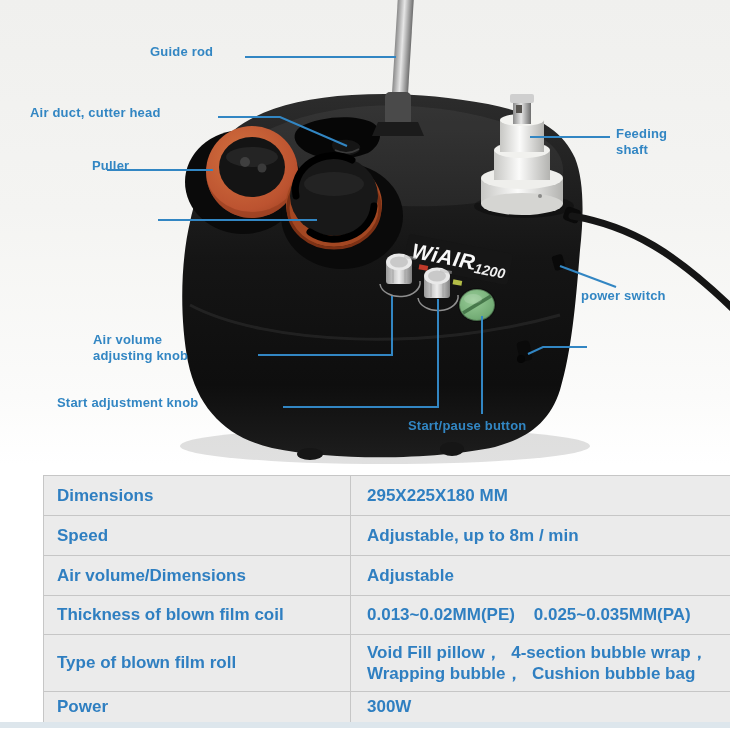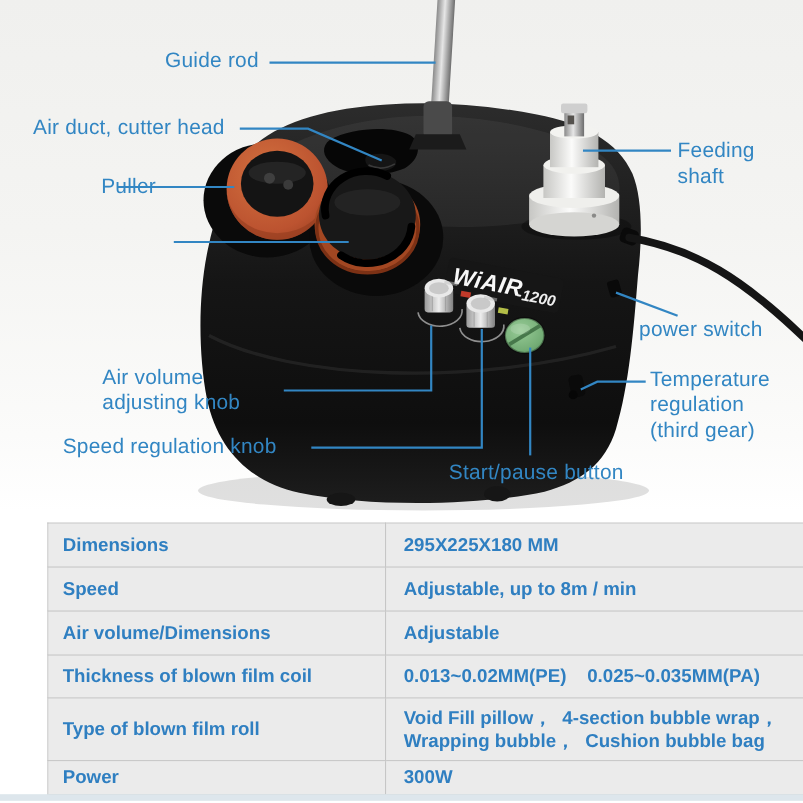--- a/index.html
+++ b/index.html
@@ -8,21 +8,21 @@
     background:#ffffff; overflow:hidden;
     font-family:"Liberation Sans", sans-serif;
   }
   #photo-area {
     position:absolute; left:0; top:0; width:730px; height:465px;
     background:linear-gradient(180deg,#f0f0ee 0%,#f4f4f2 45%,#fbfbfa 85%,#ffffff 100%);
   }
   #machine-svg { position:absolute; left:0; top:0; }
   .lbl {
     position:absolute; color:#3286c3;
-    font-size:19px; line-height:1.22; font-weight:400;
+    font-size:13px; line-height:1.22; font-weight:700;
     white-space:pre-line; letter-spacing:0.2px;
   }
   
   #spec-table-wrap { position:absolute; left:43px; top:475px; width:650px; }
   table.spec {
     border-collapse:collapse; table-layout:fixed; width:650px;
     border:1px solid #aeaeae;
   }
   table.spec td {
     border:1px solid #c6c6c6; background:#ebebeb;
@@ -213,26 +213,23 @@
         <path d="M 482,316 V 414"></path>
       </g>
     </svg>
 
     <div class="lbl" style="left:150px; top:44px;">Guide rod</div>
     <div class="lbl" style="left:30px; top:105px;">Air duct, cutter head</div>
     <div class="lbl" style="left:48px; top:158px;margin-left:44px;">Puller</div>
     <div class="lbl" style="left:616px; top:126px;">Feeding
 shaft</div>
     <div class="lbl" style="left:581px; top:288px;">power switch</div>
-    <div class="lbl" style="left:591px; top:334px;">Temperature
-regulation
-(third gear)</div>
     <div class="lbl" style="left:93px; top:332px;">Air volume
 adjusting knob</div>
-    <div class="lbl" style="left:57px; top:395px;">Speed regulation knob</div>
+    <div class="lbl" style="left:57px; top:395px;">Start adjustment knob</div>
     <div class="lbl" style="left:408px; top:418px;">Start/pause button</div>
   </div>
 
   <div id="spec-table-wrap">
     <table class="spec">
       <tbody>
         <tr style="height:40px;">
           <td class="label-cell">Dimensions</td>
           <td class="value-cell">295X225X180 MM</td>
         </tr>

